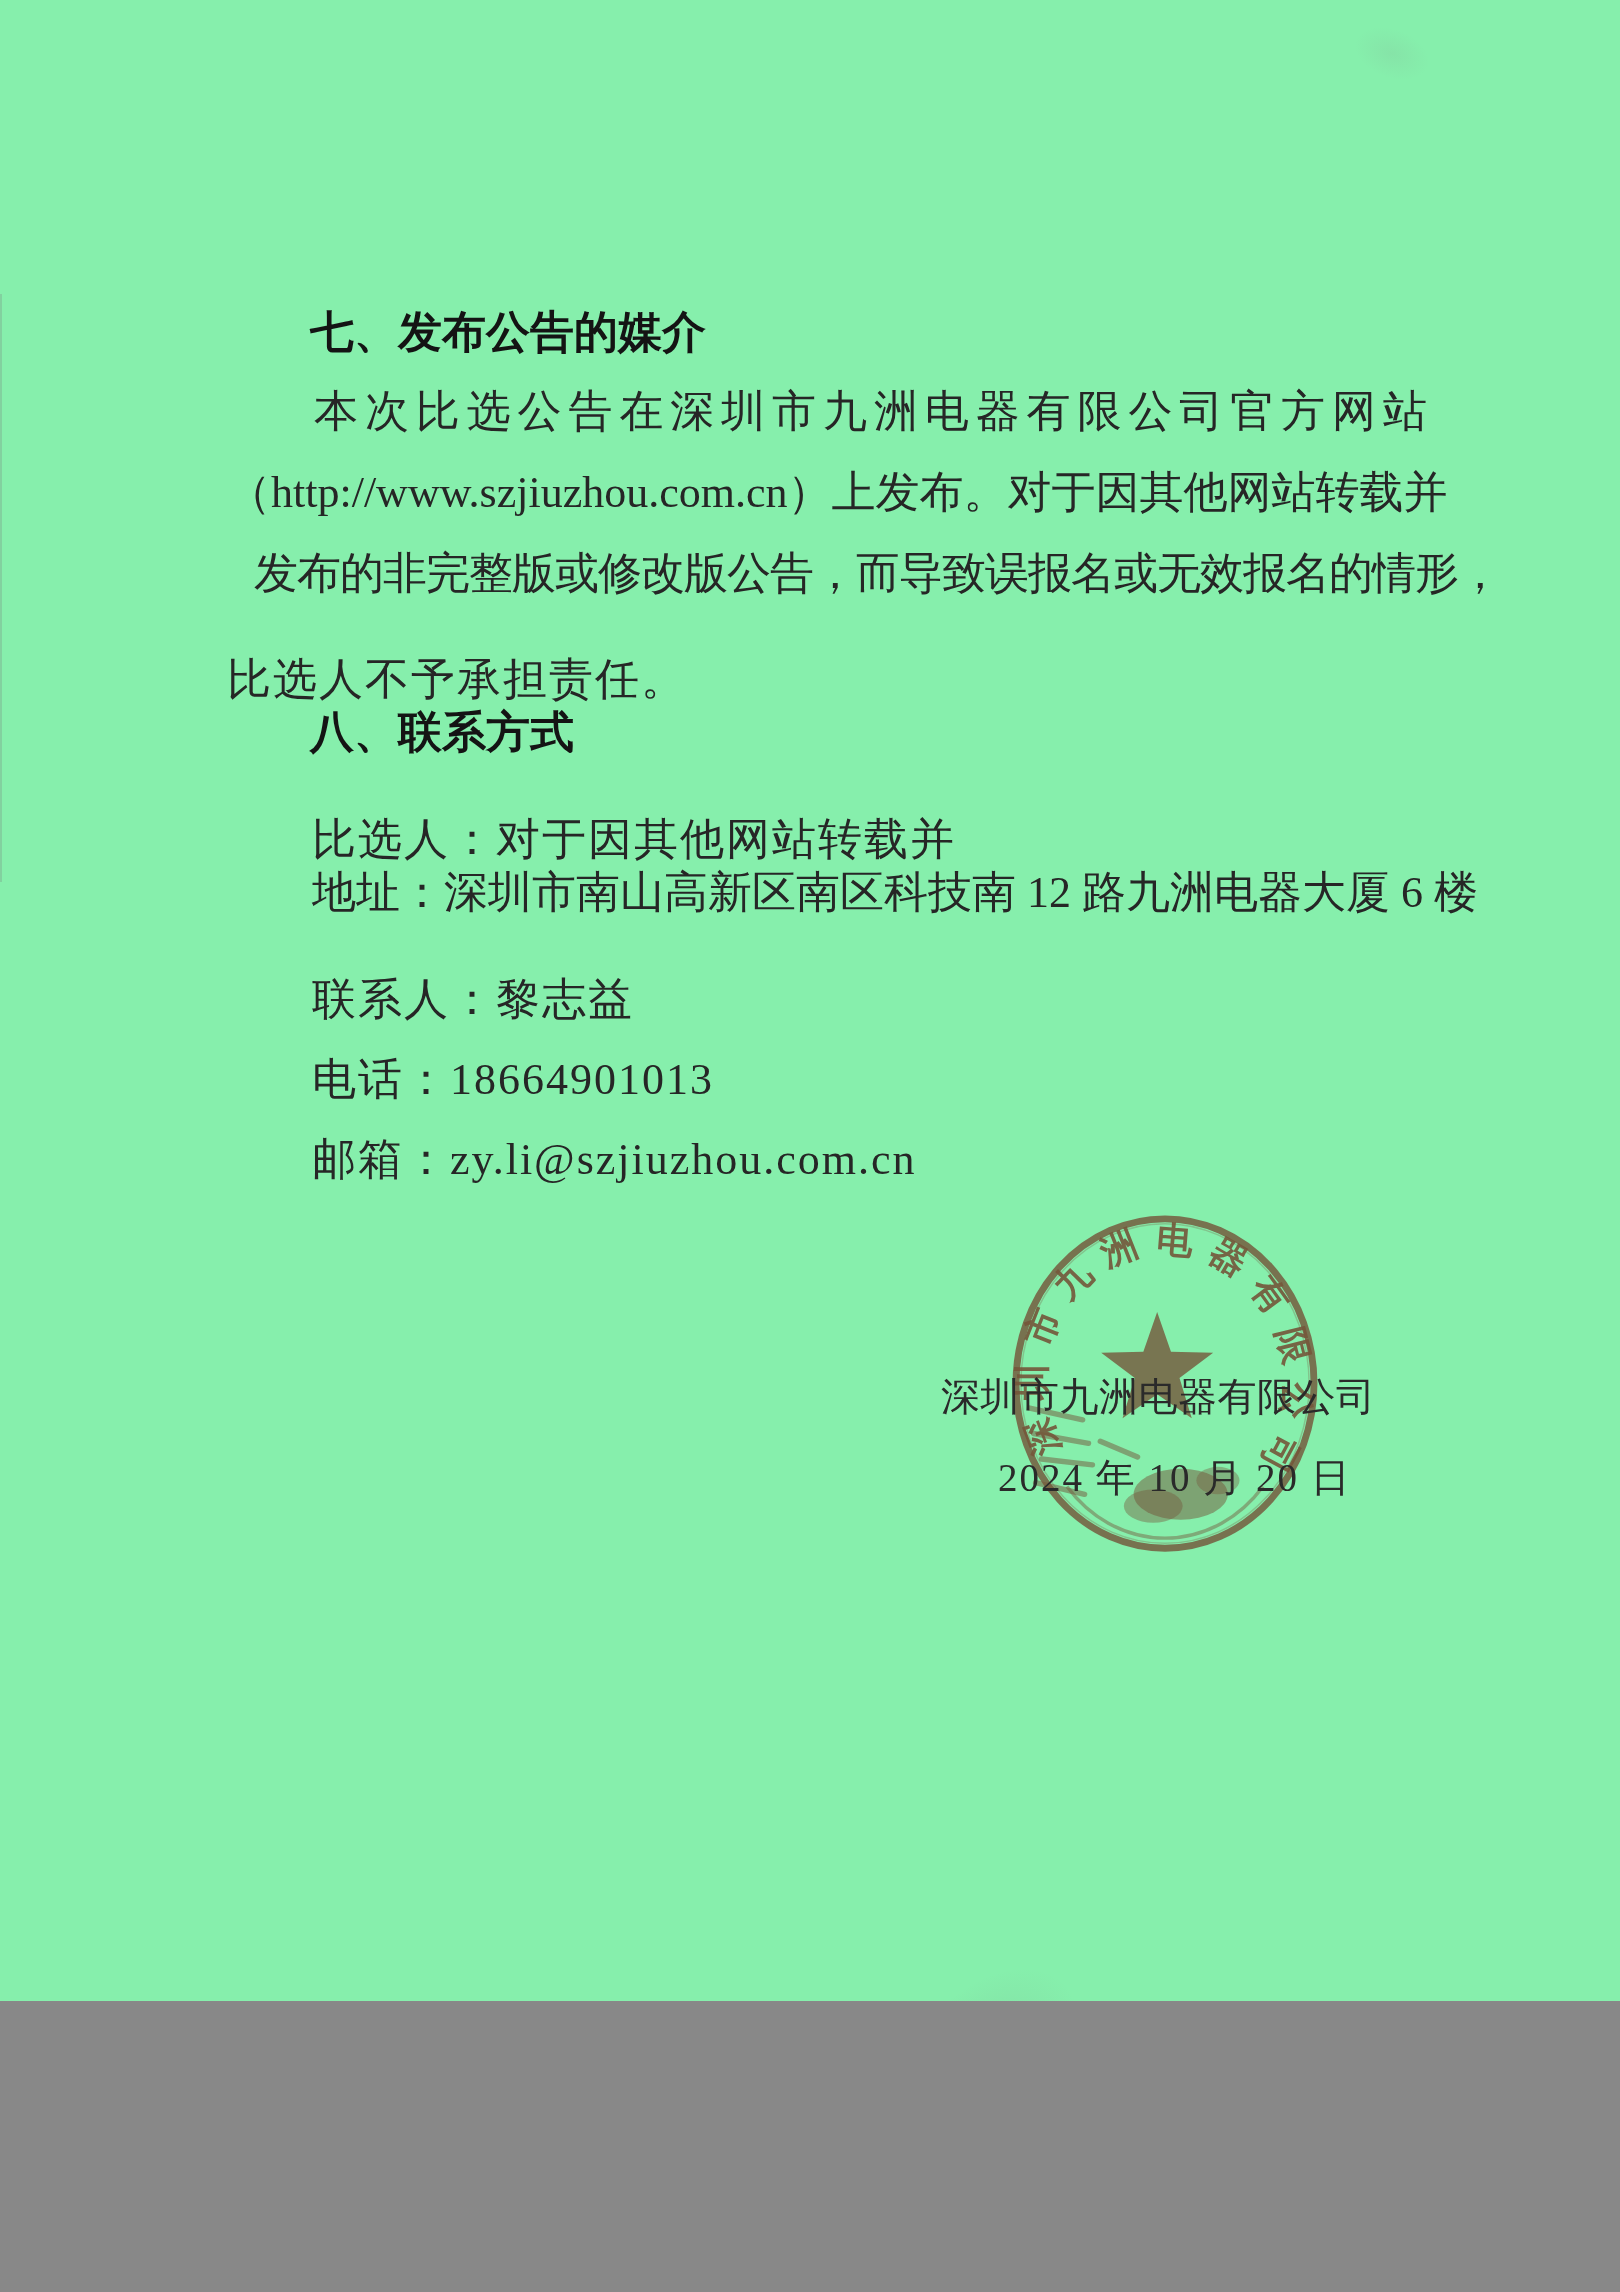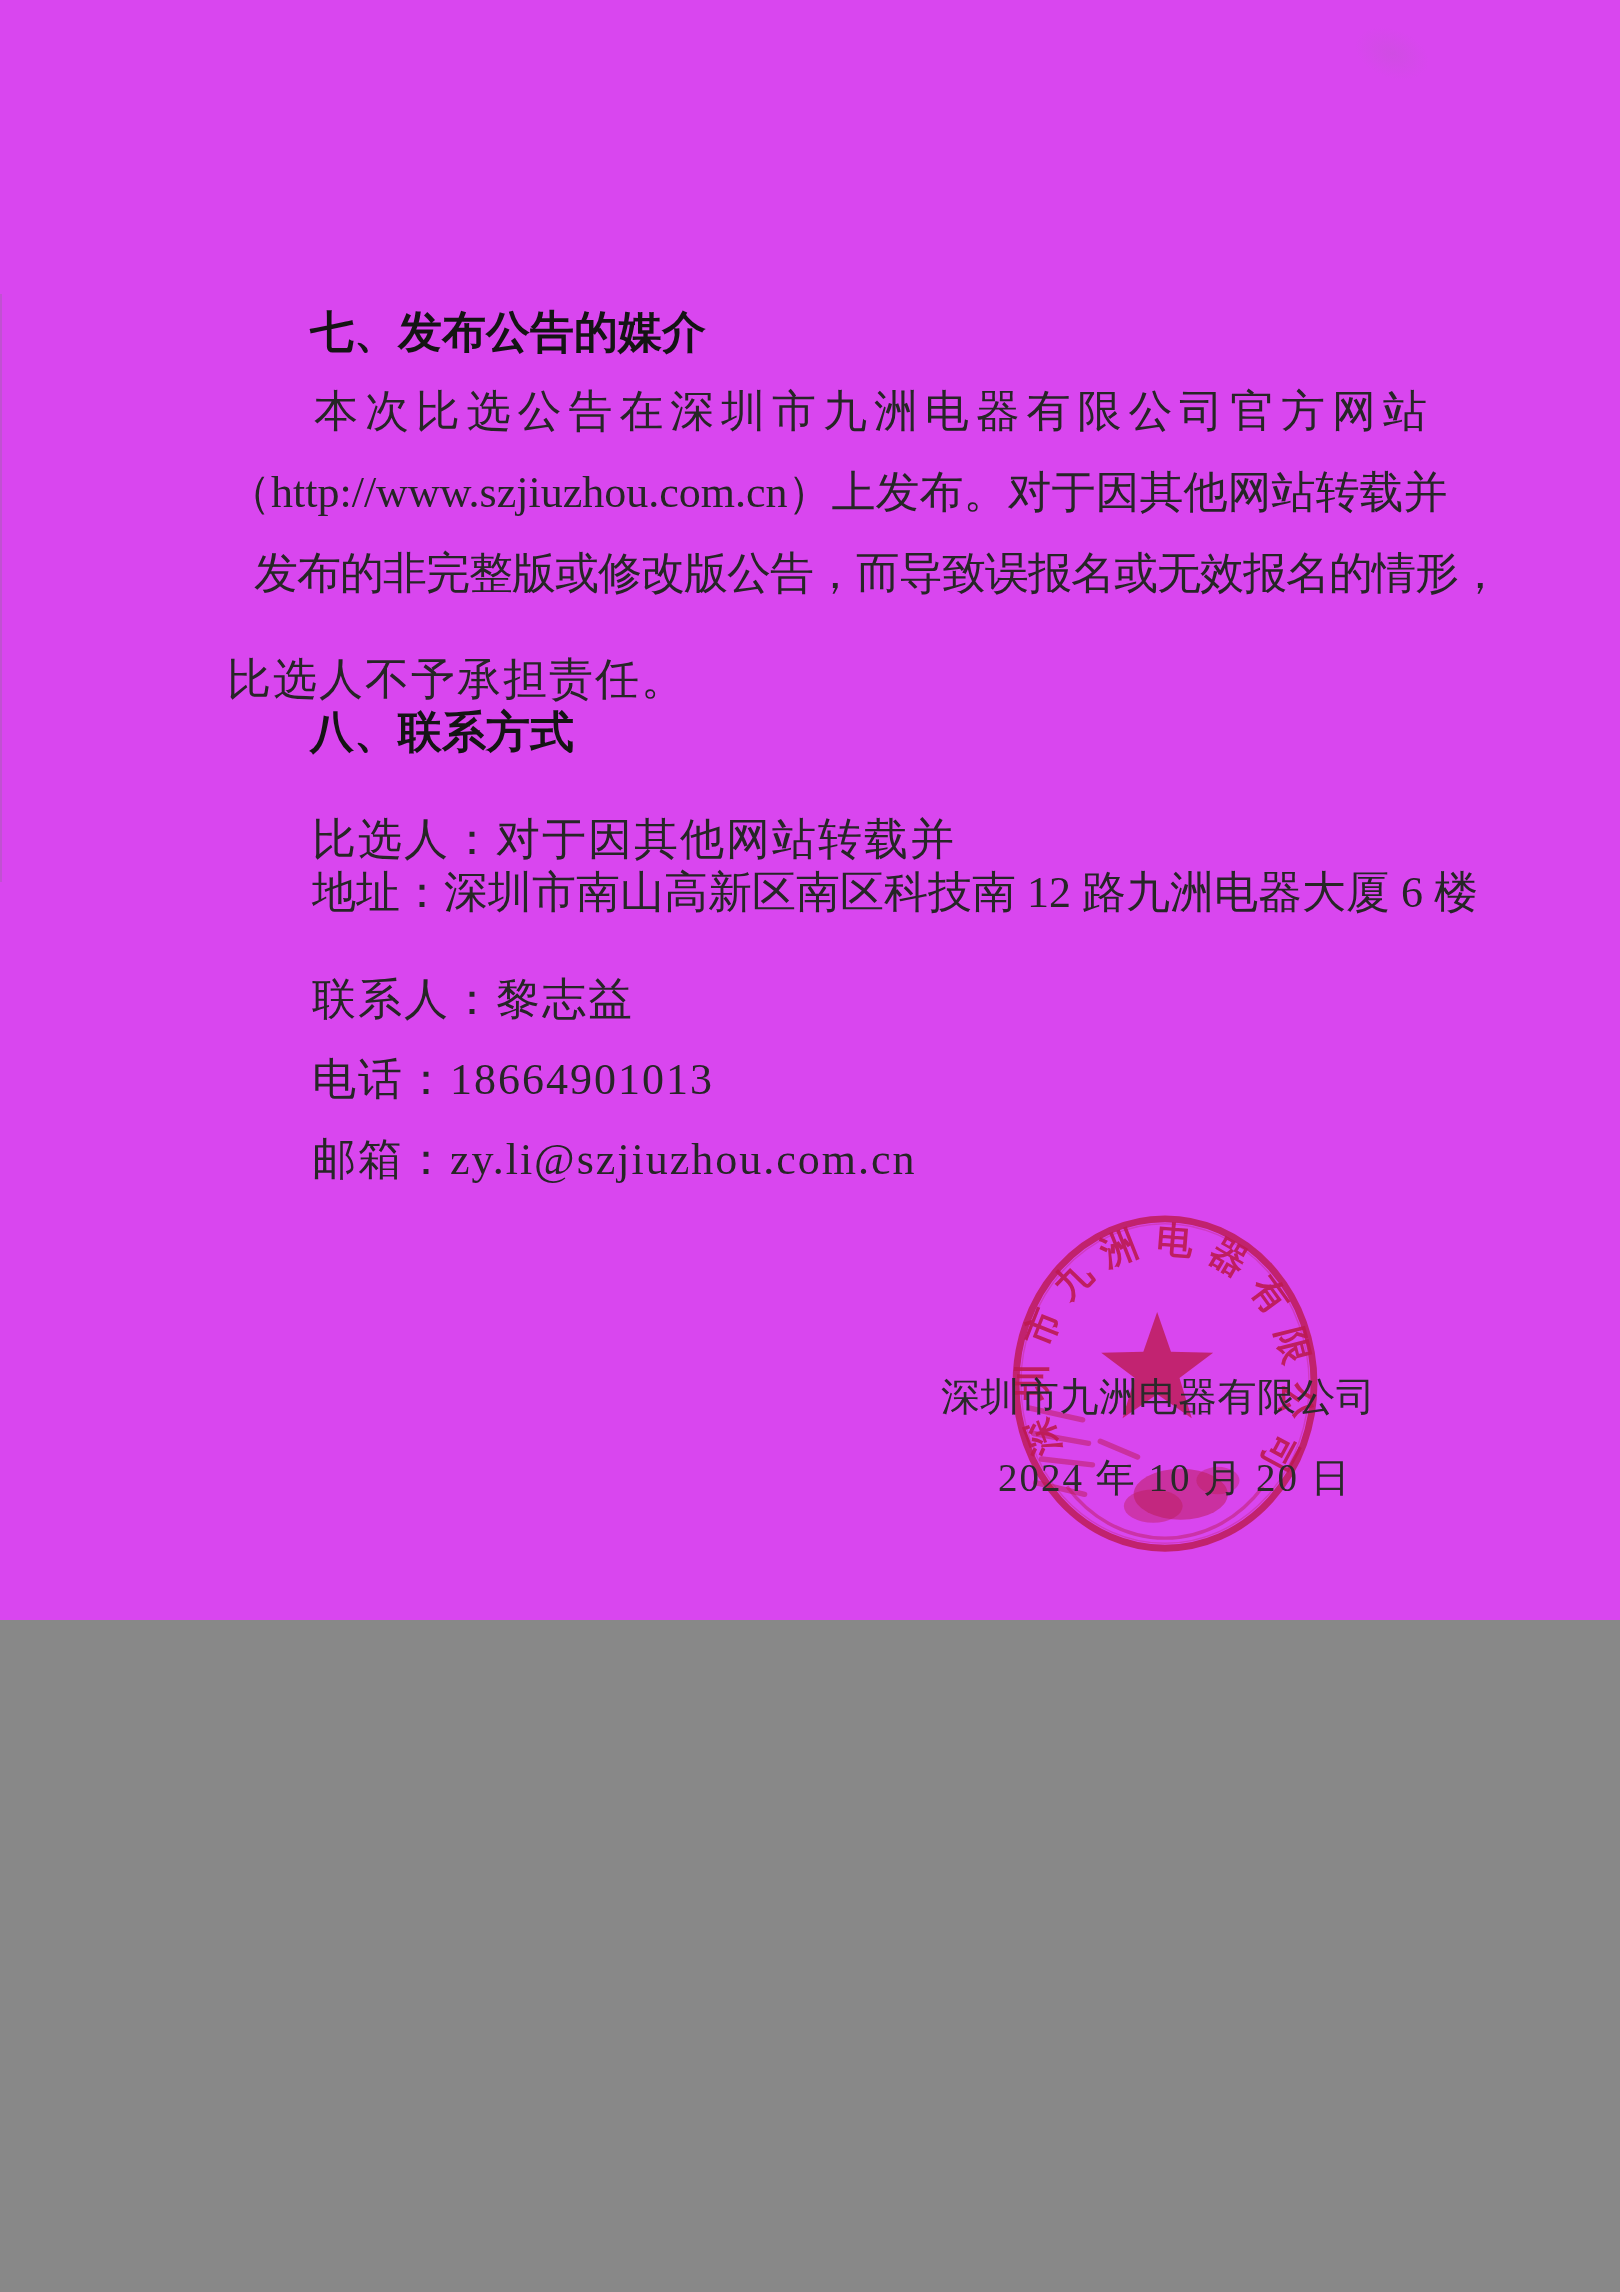--- a/index.html
+++ b/index.html
@@ -1,20 +1,20 @@
 <!DOCTYPE html>
 <html lang="zh"><head>
 <meta charset="utf-8">
 <style>
   html,body{margin:0;padding:0;background:#888;}
   .page{
     position:relative;
-    width:1620px;height:1620px;
+    width:1620px;height:2001px;
     margin:0 auto;
-    background:#d946ef;
+    background:#86efac;
     overflow:hidden;
     font-family:"Liberation Serif","DejaVu Serif",serif;
     color:#242424;
     text-decoration:underline;
   }
   .line{
     position:absolute;
     white-space:pre;
     font-size:44px;
     line-height:1;

